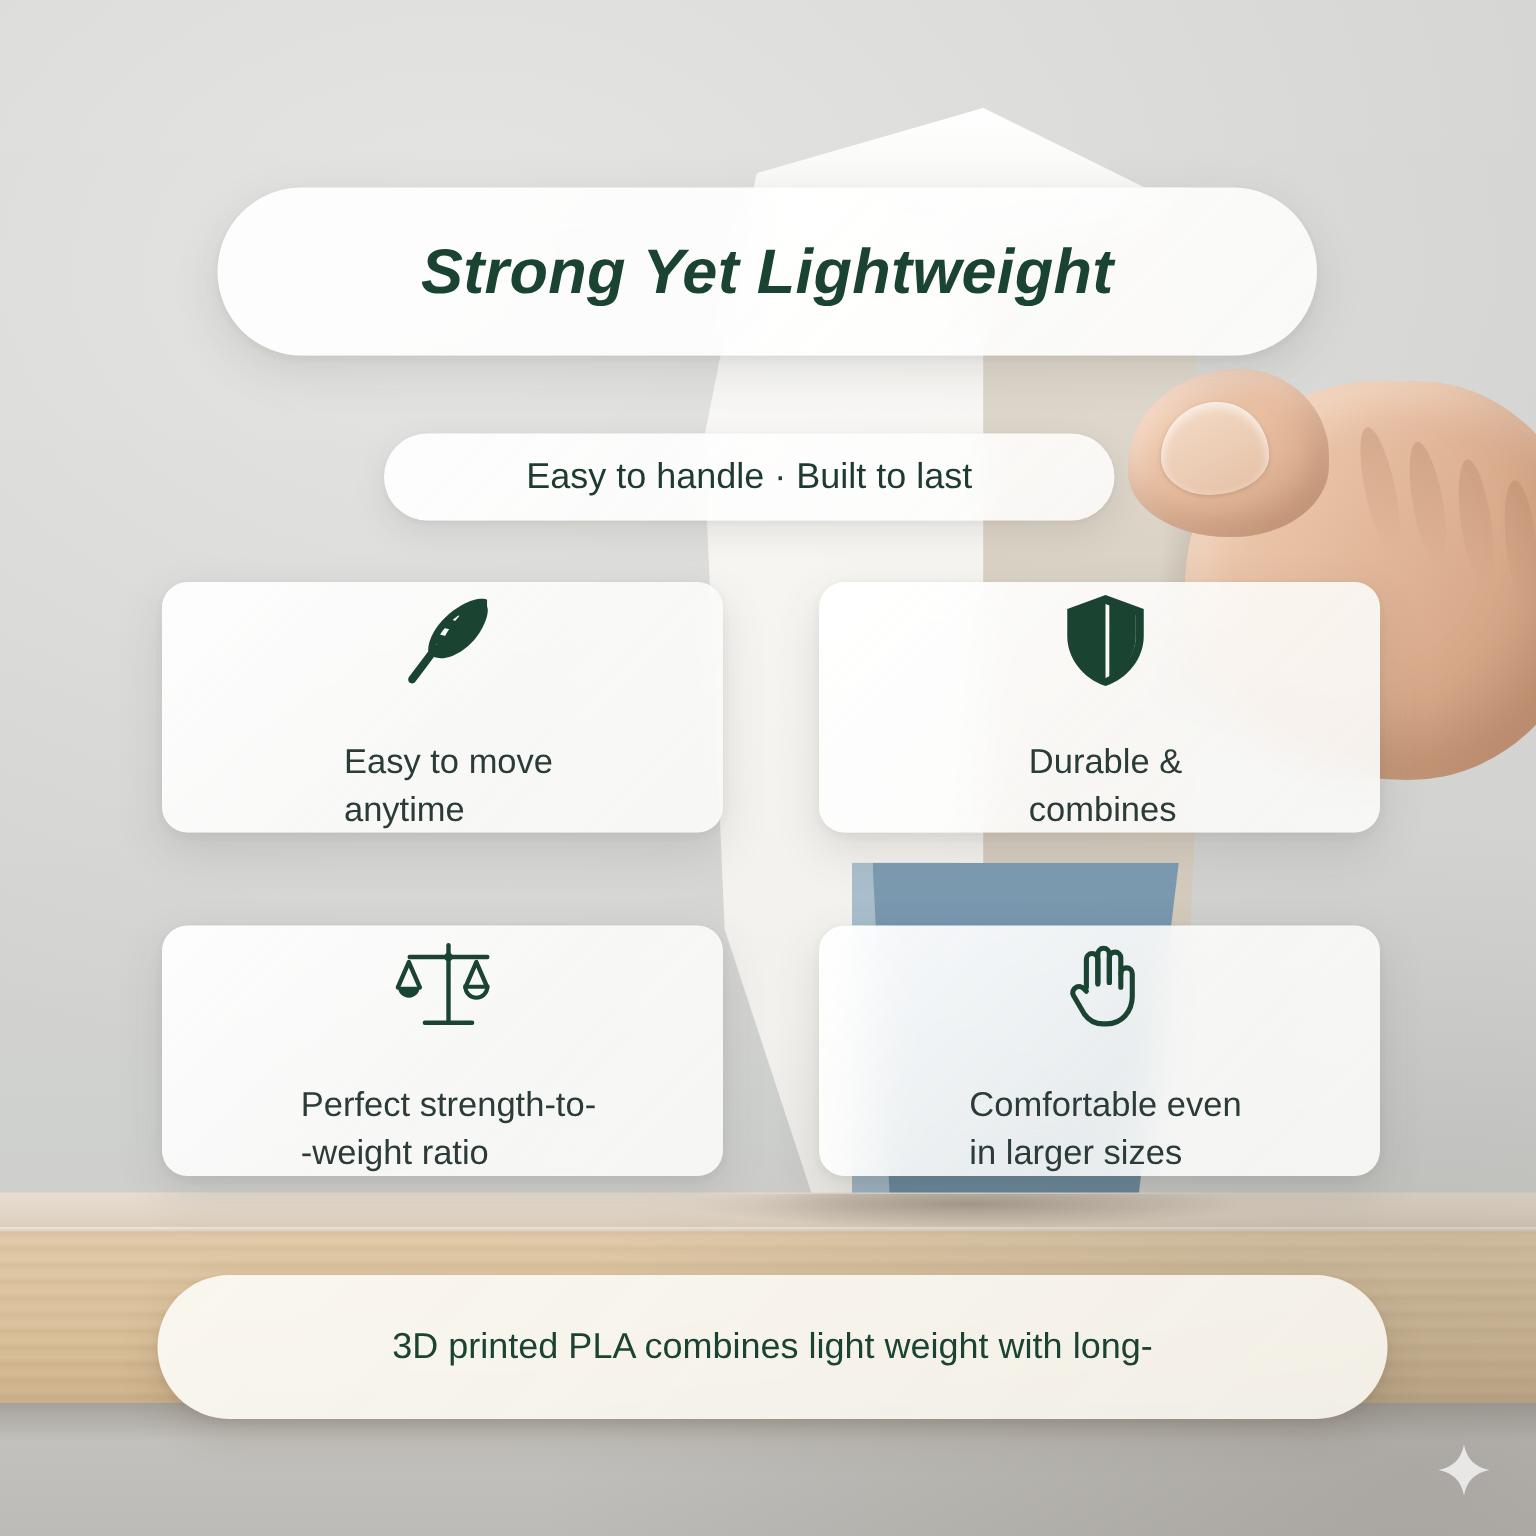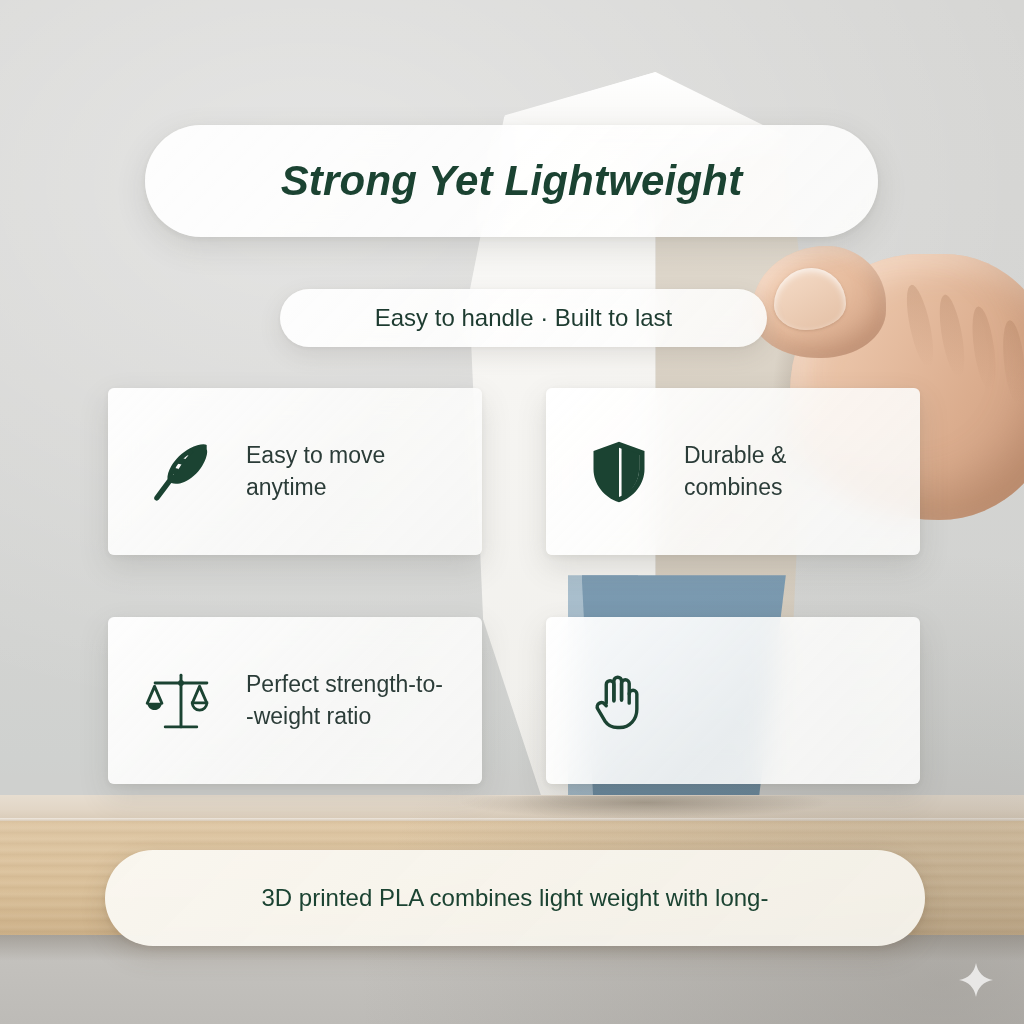--- a/index.html
+++ b/index.html
@@ -146,46 +146,47 @@
     box-shadow:0 10px 30px rgba(90,85,78,.16), 0 2px 6px rgba(90,85,78,.08);
     display:flex; align-items:center; justify-content:center;font-style:italic;
   }
   .pill-title .txt {
     font-size:42px; font-weight:700; letter-spacing:.2px;
     color:#1b4332;
     white-space:nowrap;
   }
 
   .pill-sub {
-    position:absolute; left:280px; top:289px; width:487px; height:58px;
+    position:absolute; left:256px; top:289px; width:487px; height:58px;
     border-radius:34px;
     background:linear-gradient(135deg, rgba(255,255,255,.93) 0%, rgba(253,253,252,.86) 100%);
     backdrop-filter:blur(12px);
     box-shadow:0 8px 22px rgba(90,85,78,.13), 0 1px 4px rgba(90,85,78,.07);
     display:flex; align-items:center; justify-content:center;
   }
   .pill-sub .txt {
     font-size:24px; font-weight:400; color:#1d3b30; white-space:nowrap;
   }
 
   .grid {
     position:absolute; left:108px; top:388px; width:812px; height:396px;
     display:grid;
     grid-template-columns:374px 374px;
     grid-template-rows:167px 167px;
     column-gap:64px; row-gap:62px;
   }
   .card {
-    border-radius:6px;
+    border-radius:17px;
     background:linear-gradient(135deg, rgba(255,255,255,.95) 0%, rgba(253,253,252,.86) 55%, rgba(250,250,249,.90) 100%);
     backdrop-filter:blur(13px);
     box-shadow:0 12px 30px rgba(90,85,78,.16), 0 2px 7px rgba(90,85,78,.08);
     display:flex; align-items:center;
     padding:0 26px 0 34px;
     gap:26px;
+    flex-direction:column;
   }
   .card .ico {
     flex:0 0 auto; width:78px; height:78px;
     display:flex; align-items:center; justify-content:center;
     color:#1b4332;
   }
   .card .label {
     font-size:23px; line-height:1.38; color:#2b3c38; font-weight:400;
   }
 
@@ -301,20 +302,24 @@
         <span class="ico">
           <svg viewBox="0 0 64 64" width="68" height="68" aria-hidden="true">
             <g fill="none" stroke="currentColor" stroke-width="3.2" stroke-linecap="round" stroke-linejoin="round">
               <path d="M20 34V16.5a3.6 3.6 0 0 1 7.2 0V32"></path>
               <path d="M27.2 31V13.2a3.6 3.6 0 0 1 7.2 0V31"></path>
               <path d="M34.4 31V15.6a3.6 3.6 0 0 1 7.2 0V34"></path>
               <path d="M41.6 25.5a3.6 3.6 0 0 1 7.2 0v14.2c0 9.4-6.6 17.3-16 17.3h-2.3c-5 0-9.2-2.4-11.8-6.2L12 39.4a3.8 3.8 0 0 1 1.6-5.4c1.7-.9 3.8-.4 5 1.1L20 36.5"></path>
             </g>
           </svg>
         </span>
+        <span class="label">
+          <span>Comfortable even</span><br>
+          <span>in larger sizes</span>
+        </span>
       </div>
 
     </div>
 
     <div class="banner">
       <span class="txt">
         <span>3D printed PLA combines light weight with long-</span><br>
       </span>
     </div>
 

